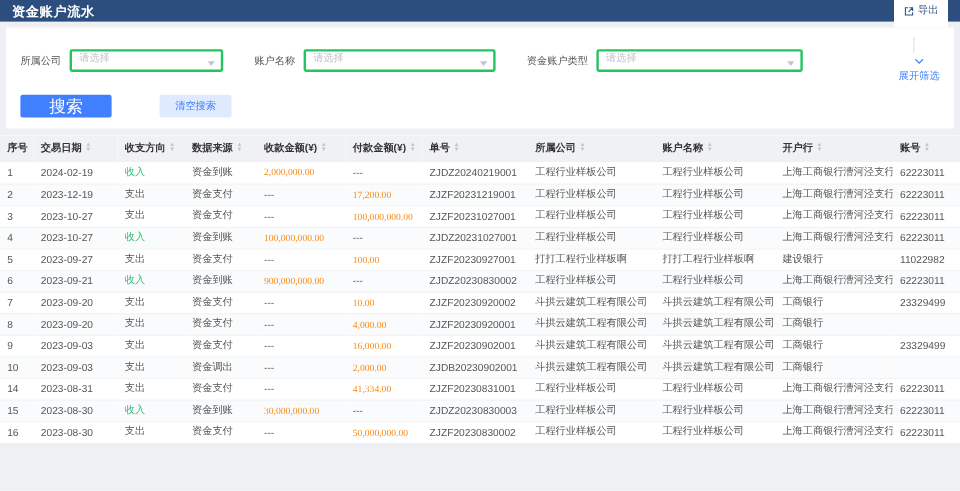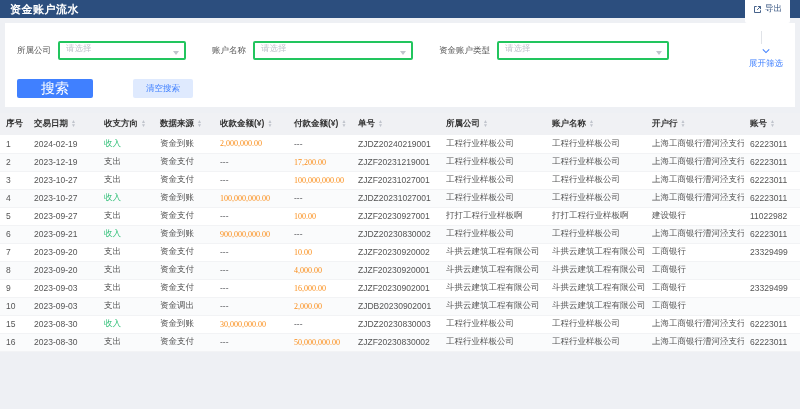--- a/index.html
+++ b/index.html
@@ -311,20 +311,33 @@
           <td>资金调出</td>
           <td class="dash">---</td>
           <td class="amount">2,000.00</td>
           <td>ZJDB20230902001</td>
           <td>斗拱云建筑工程有限公司</td>
           <td>斗拱云建筑工程有限公司</td>
           <td>工商银行</td>
           <td></td>
         </tr>
         <tr>
+          <td>14</td>
+          <td>2023-08-31</td>
+          <td class="out">支出</td>
+          <td>资金支付</td>
+          <td class="dash">---</td>
+          <td class="amount">41,334.00</td>
+          <td>ZJZF20230831001</td>
+          <td>工程行业样板公司</td>
+          <td>工程行业样板公司</td>
+          <td>上海工商银行漕河泾支行</td>
+          <td>62223011</td>
+        </tr>
+        <tr>
           <td>15</td>
           <td>2023-08-30</td>
           <td class="in">收入</td>
           <td>资金到账</td>
           <td class="amount">30,000,000.00</td>
           <td class="dash">---</td>
           <td>ZJDZ20230830003</td>
           <td>工程行业样板公司</td>
           <td>工程行业样板公司</td>
           <td>上海工商银行漕河泾支行</td>

